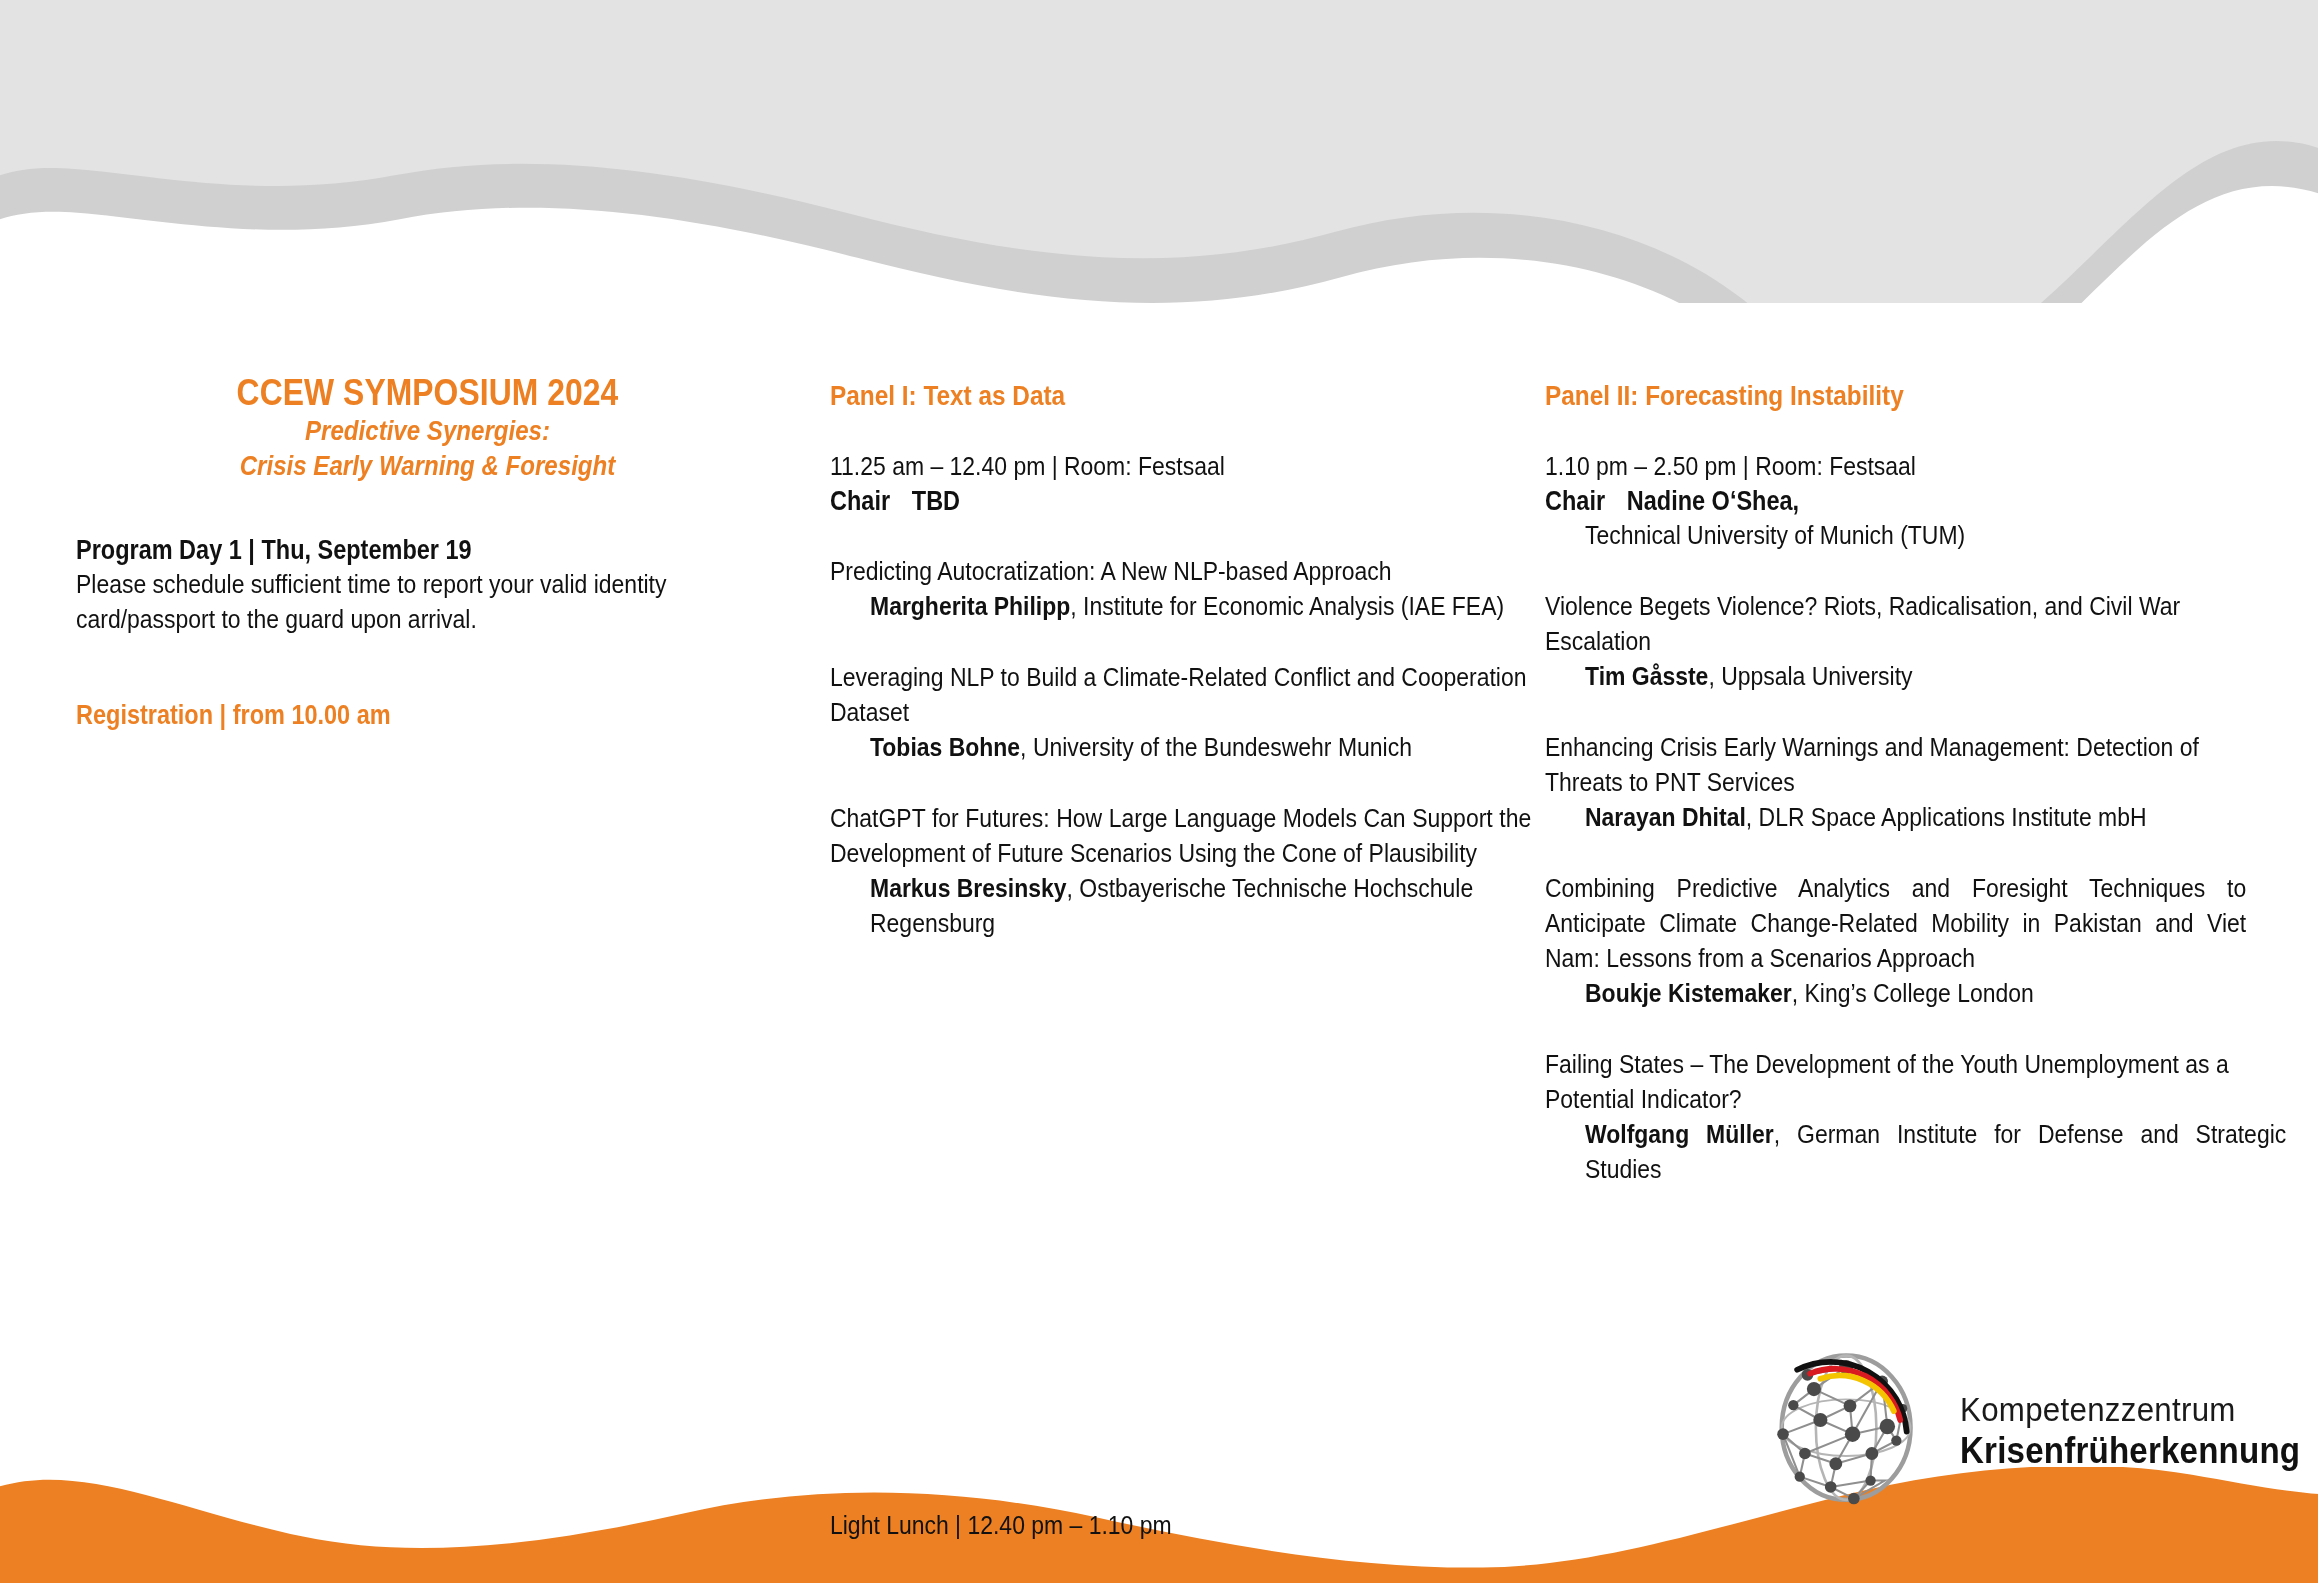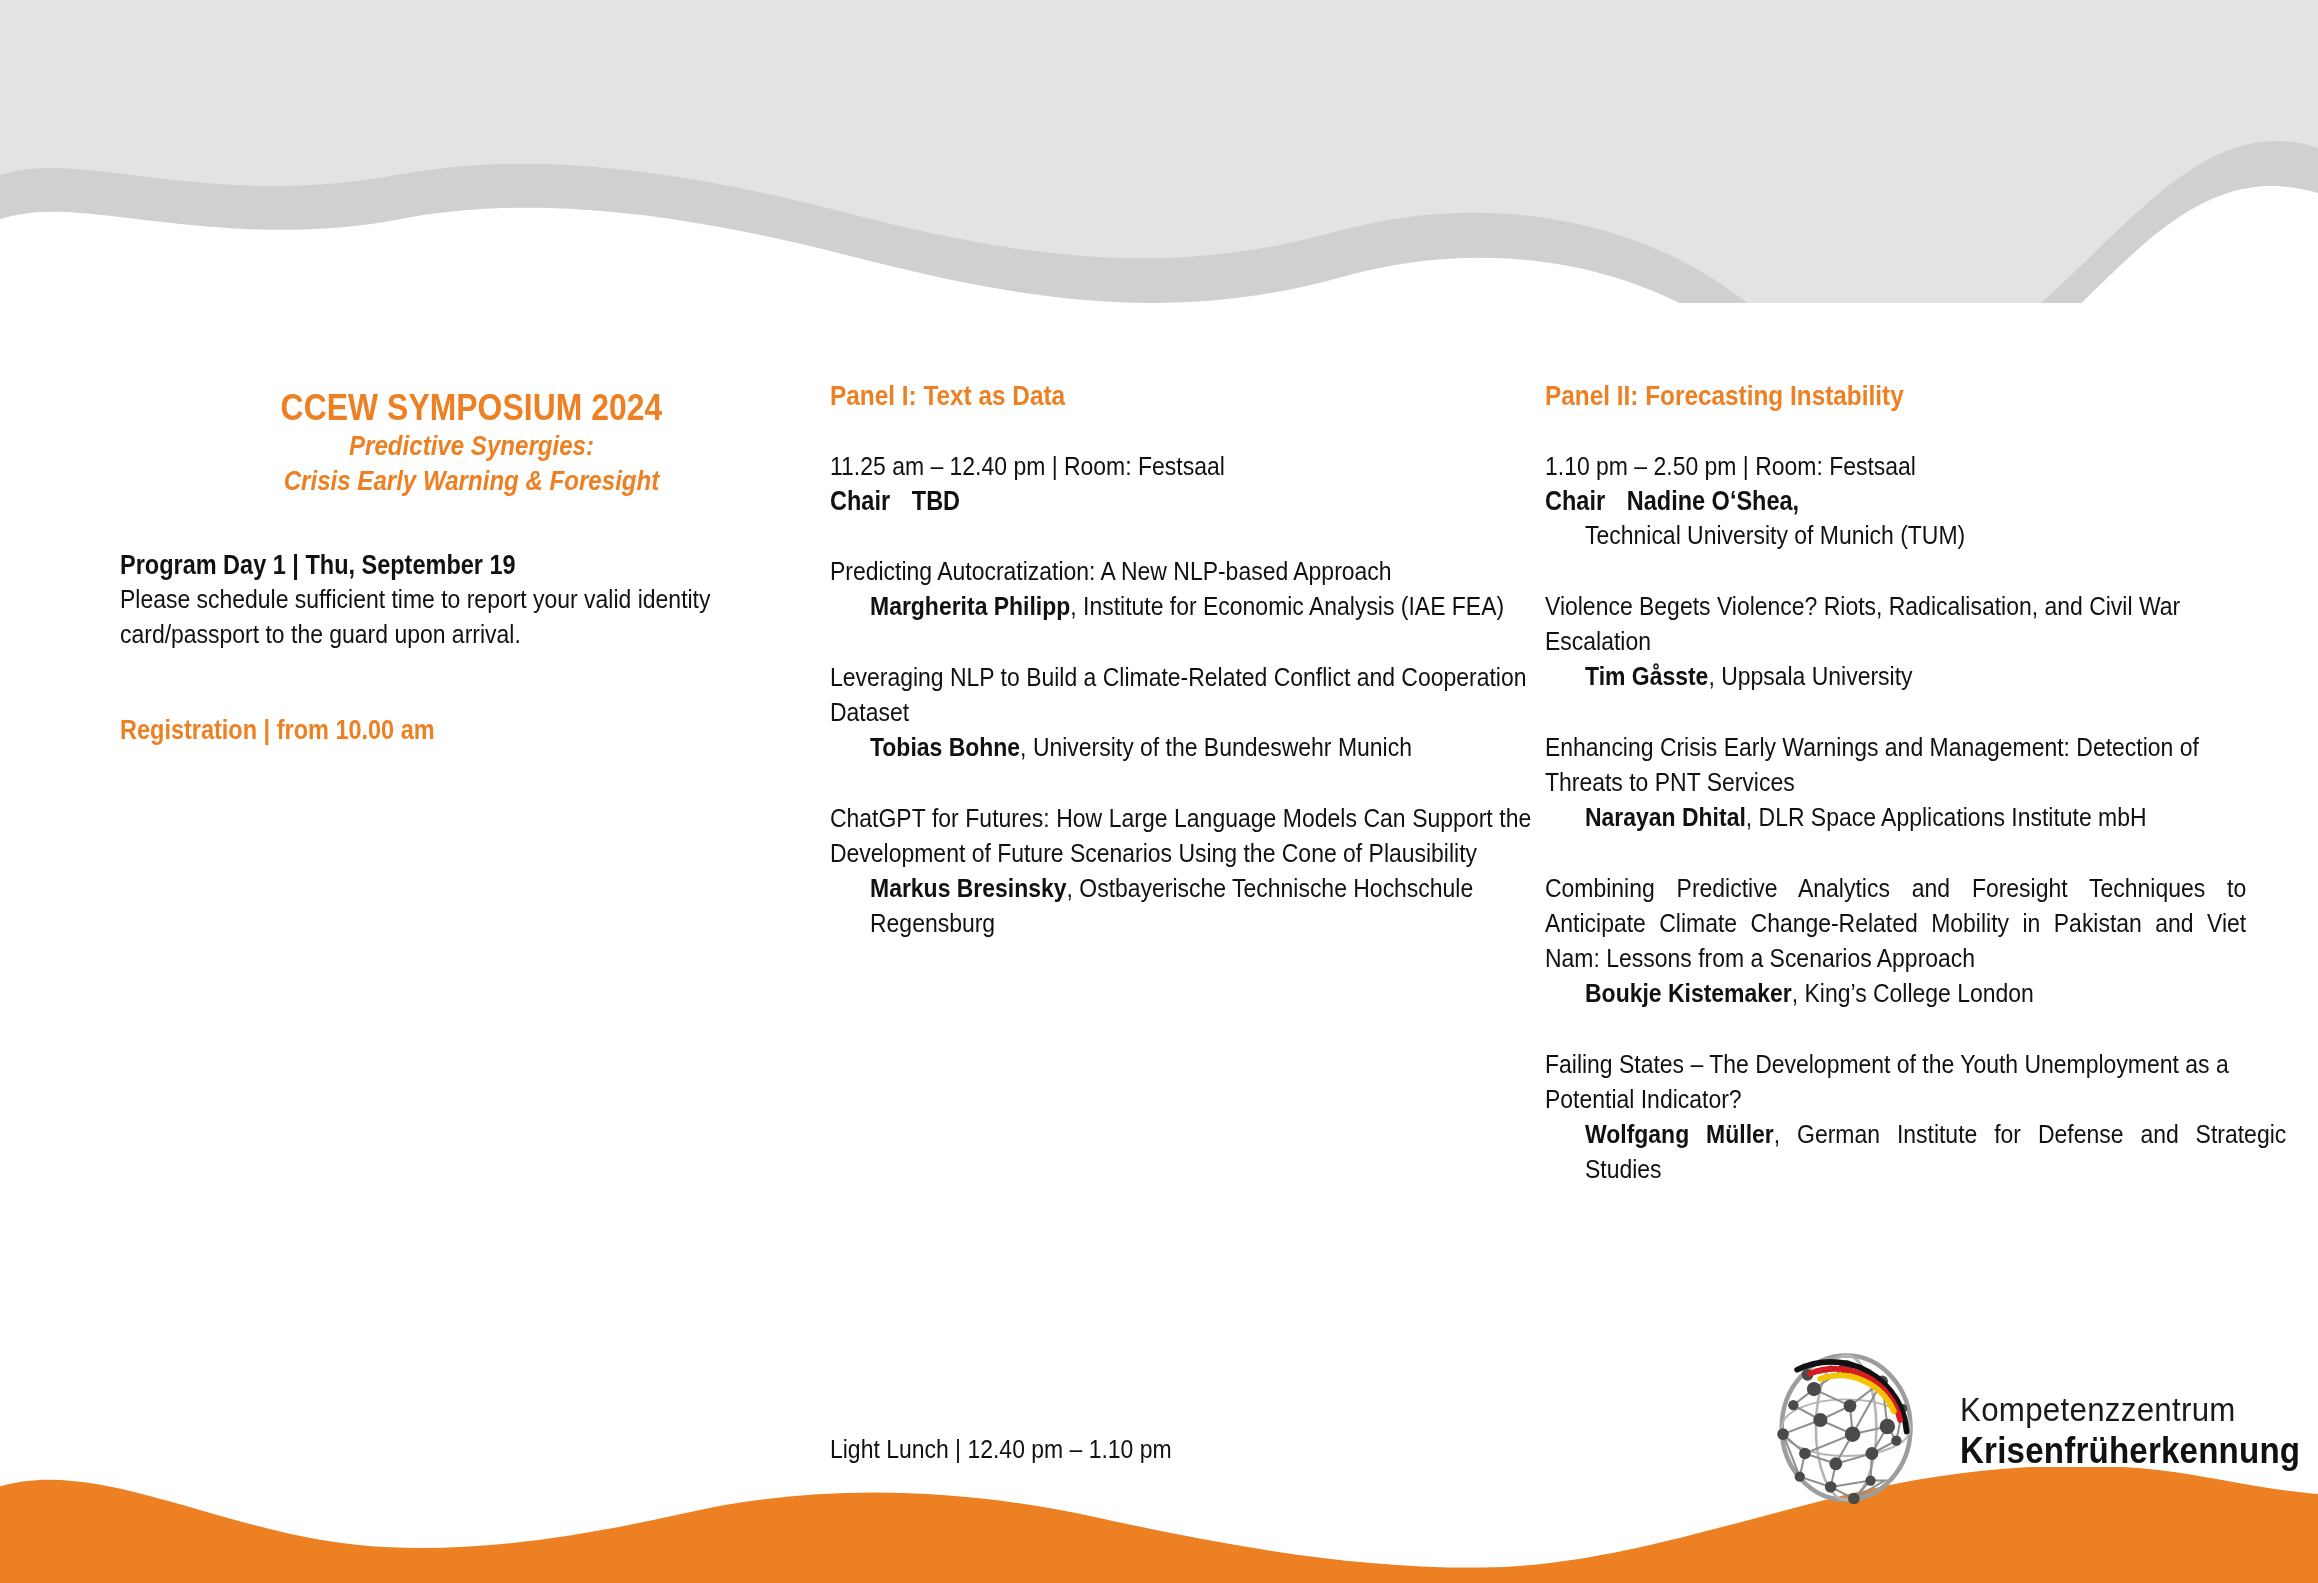--- a/index.html
+++ b/index.html
@@ -8,21 +8,21 @@
     font-family:"Liberation Sans","DejaVu Sans",sans-serif;
     -webkit-font-smoothing:antialiased;
   }
   .wave-top{position:absolute;left:0;top:0;width:2319px;height:303px;}
   .wave-bottom{position:absolute;left:0;bottom:0;width:2319px;height:116px;}
 
   .sheet{position:absolute;left:0;top:0;width:2319px;height:1583px;}
 
   
   .col{position:absolute;}
-  .col-left{left:76px;top:388px;width:703px;margin-left:44px;}
+  .col-left{left:76px;top:373px;width:703px;}
   .col-mid{left:830px;top:379px;width:703px;}
   .col-right{left:1545px;top:379px;width:699px;}
 
   
   .t-title{
     color:#ED8022;font-weight:bold;font-size:37px;line-height:40px;
     text-align:center;letter-spacing:0.1px;
     transform:scaleX(.86);transform-origin:center top;
   }
   .t-subtitle{
@@ -53,21 +53,21 @@
   .gap-s{height:17px;}
   .gap-m{height:36px;}
   .gap-l{height:50px;}
   .gap-xl{height:62px;}
 
   .indent{padding-left:46px;}
   .chairrow{display:flex;}
   .chairrow .lbl{width:94px;flex:0 0 94px;}
 
   
-  .lunch{position:absolute;left:830px;top:1432px;width:774px;}
+  .lunch{position:absolute;left:830px;top:1508px;width:774px;}
 
   
   .logo{position:absolute;left:1774px;top:1339px;width:503px;height:174px;}
   .logo-text{position:absolute;left:186px;top:50px;}
   .logo-l1{font-size:34px;line-height:40px;color:#1a1a1a;font-weight:normal;
            transform:scaleX(.92);transform-origin:left top;letter-spacing:0.3px;}
   .logo-l2{font-size:36px;line-height:43px;color:#111111;font-weight:bold;
            transform:scaleX(.92);transform-origin:left top;letter-spacing:0.2px;}
 </style>
 </head>

